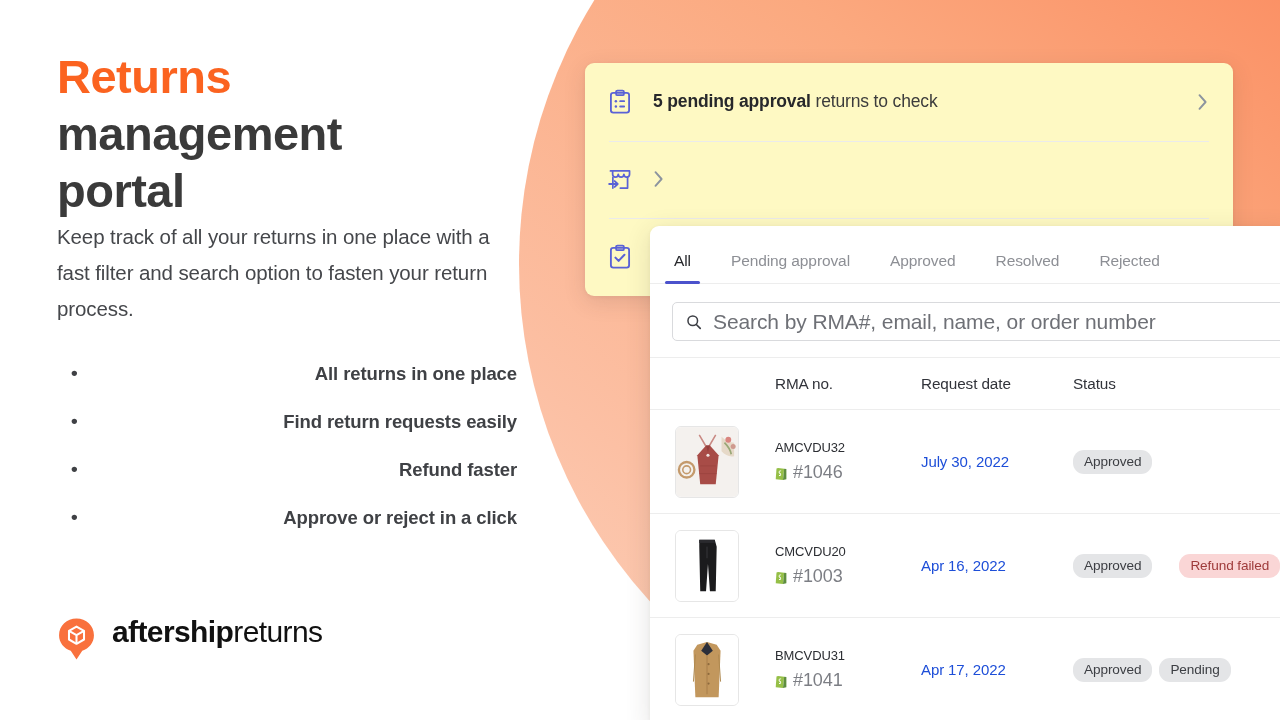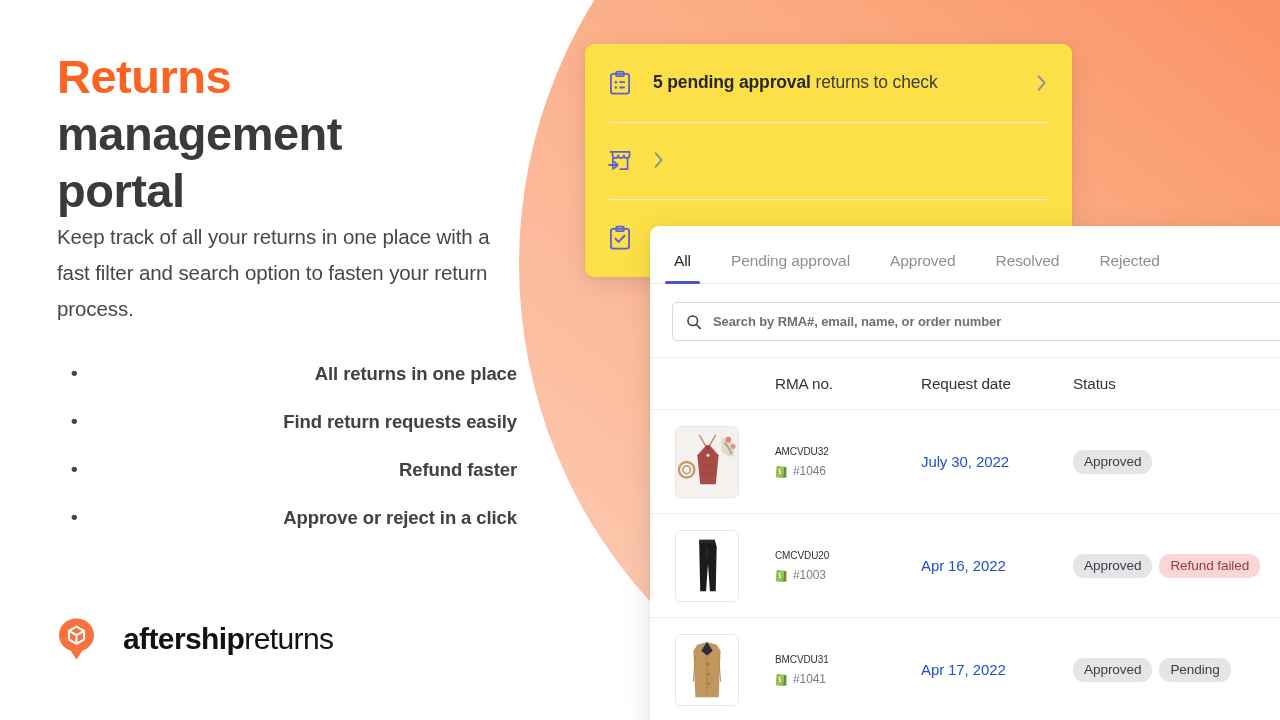--- a/index.html
+++ b/index.html
@@ -28,30 +28,30 @@
   .left-col{ position:absolute; left:57px; top:48px; width:460px; }
   .headline{ font-size:47px; line-height:57px; font-weight:bold; color:#3a3a3a; letter-spacing:-0.5px; }
   .headline .accent{ color:#fb6320; }
   .subcopy{ font-size:20.5px; line-height:36px; color:#45474b; letter-spacing:-0.1px; }
   .bullets{ margin-top:36px; list-style:none; }
   .bullets li{ position:relative; font-size:18.5px; font-weight:bold; color:#3f4145;
                padding-left:34px; margin-bottom:26px; letter-spacing:-0.1px;text-align:right; }
   .bullets li:before{ content:"\2022"; position:absolute; left:14px; top:-1px; font-size:19px; color:#3f4145; }
 
   
-  .logo-wrap{ position:absolute; left:57px; top:617px; display:flex; align-items:center; gap:27px; }
+  .logo-wrap{ position:absolute; left:57px; top:617px; display:flex; align-items:flex-start; gap:16px; }
   .logo-mark{ width:39px; height:44px; flex:none; }
   .logo-text{ font-size:30px; letter-spacing:-0.6px; color:#111; line-height:1; white-space:nowrap; }
   .logo-text .bold{ font-weight:bold; }
   .logo-text .light{ font-weight:300; }
 
   
   .notif-card{
-    position:absolute; left:585px; top:44px; width:487px; height:233px;
-    background:#fde047; border-radius:9px;
+    position:absolute; left:585px; top:63px; width:648px; height:233px;
+    background:#fef9c3; border-radius:9px;
     box-shadow:0 6px 22px rgba(60,50,45,.13), 0 1px 4px rgba(60,50,45,.06);
     overflow:hidden; z-index:2;
   }
   .notif-row{
     position:relative; display:flex; align-items:center;
     height:77.6px; padding:0 24px 0 22px;
   }
   .notif-row + .notif-row:before{
     content:""; position:absolute; left:24px; right:24px; top:0; height:1px; background:#ebebeb;
   }
@@ -79,50 +79,50 @@
     background:#4b52cc; border-radius:2px; z-index:4;
   }
   .search-wrap{ padding:18px 2px 16px 22px; }
   .search-box{
     display:flex; align-items:center; gap:11px;
     height:39px; border:1px solid #d9dadd; border-radius:5px; padding:0 13px;
     background:#fff;
   }
   .search-icon{ width:16px; height:16px; flex:none; }
   .search-input{
-    border:none; outline:none; flex:1; font-size:13px; color:#7f1d1d;
-    font-family:"Liberation Sans", sans-serif; background:transparent; letter-spacing:-0.1px;font-weight:bold;
+    border:none; outline:none; flex:1; font-size:21px; color:#7f1d1d;
+    font-family:"Liberation Sans", sans-serif; background:transparent; letter-spacing:-0.1px;
   }
   .search-input::placeholder{ color:#6e7076; }
 
   .t-head{ display:flex; align-items:center; height:53px; border-top:1px solid #ededed; border-bottom:1px solid #ededed; }
   .t-row{ display:flex; align-items:center; height:104px; border-bottom:1px solid #ededed; }
   .c-thumb{ width:125px; flex:none; padding-left:25px; }
   .c-rma{ width:146px; flex:none; }
   .c-date{ width:152px; flex:none; }
   .c-status{ flex:1; }
   .th{ font-size:15.3px; color:#31333a; letter-spacing:-0.1px; }
 
   .thumb{
     width:64px; height:72px; border:1px solid #e6e6e6; border-radius:6px;
     overflow:hidden; background:#fff;
   }
   .thumb svg{ display:block; width:100%; height:100%; }
 
-  .rma-no{ font-size:10px; color:#2c2e33; letter-spacing:-0.1px; }
+  .rma-no{ font-size:13px; color:#2c2e33; letter-spacing:-0.1px; }
   .order-line{ display:flex; align-items:center; gap:5px; margin-top:7px; }
   .shop-icon{ width:13px; height:14px; flex:none; }
-  .order-no{ font-size:12px; color:#7c7e84; letter-spacing:-0.1px; }
+  .order-no{ font-size:18px; color:#7c7e84; letter-spacing:-0.1px; }
   .date{ font-size:15px; color:#1d4ed8; letter-spacing:-0.1px; }
   .badges{ display:flex; gap:7px; align-items:center; }
   .badge{
     font-size:13.6px; padding:4px 11px 5px; border-radius:11px; white-space:nowrap; letter-spacing:-0.1px;
   }
   .badge.gray{ background:#e4e5e7; color:#3c3e43; }
-  .badge.pink{ background:#fad6d6; color:#9e3a3a; }
+  .badge.pink{ background:#fad6d6; color:#9e3a3a;margin-left:20px; }
 </style>
 </head>
 <body>
 
 <div id="stage">
 
   <div class="orange-square"></div>
   <div class="orange-circle"></div>
 
   <div class="left-col">

